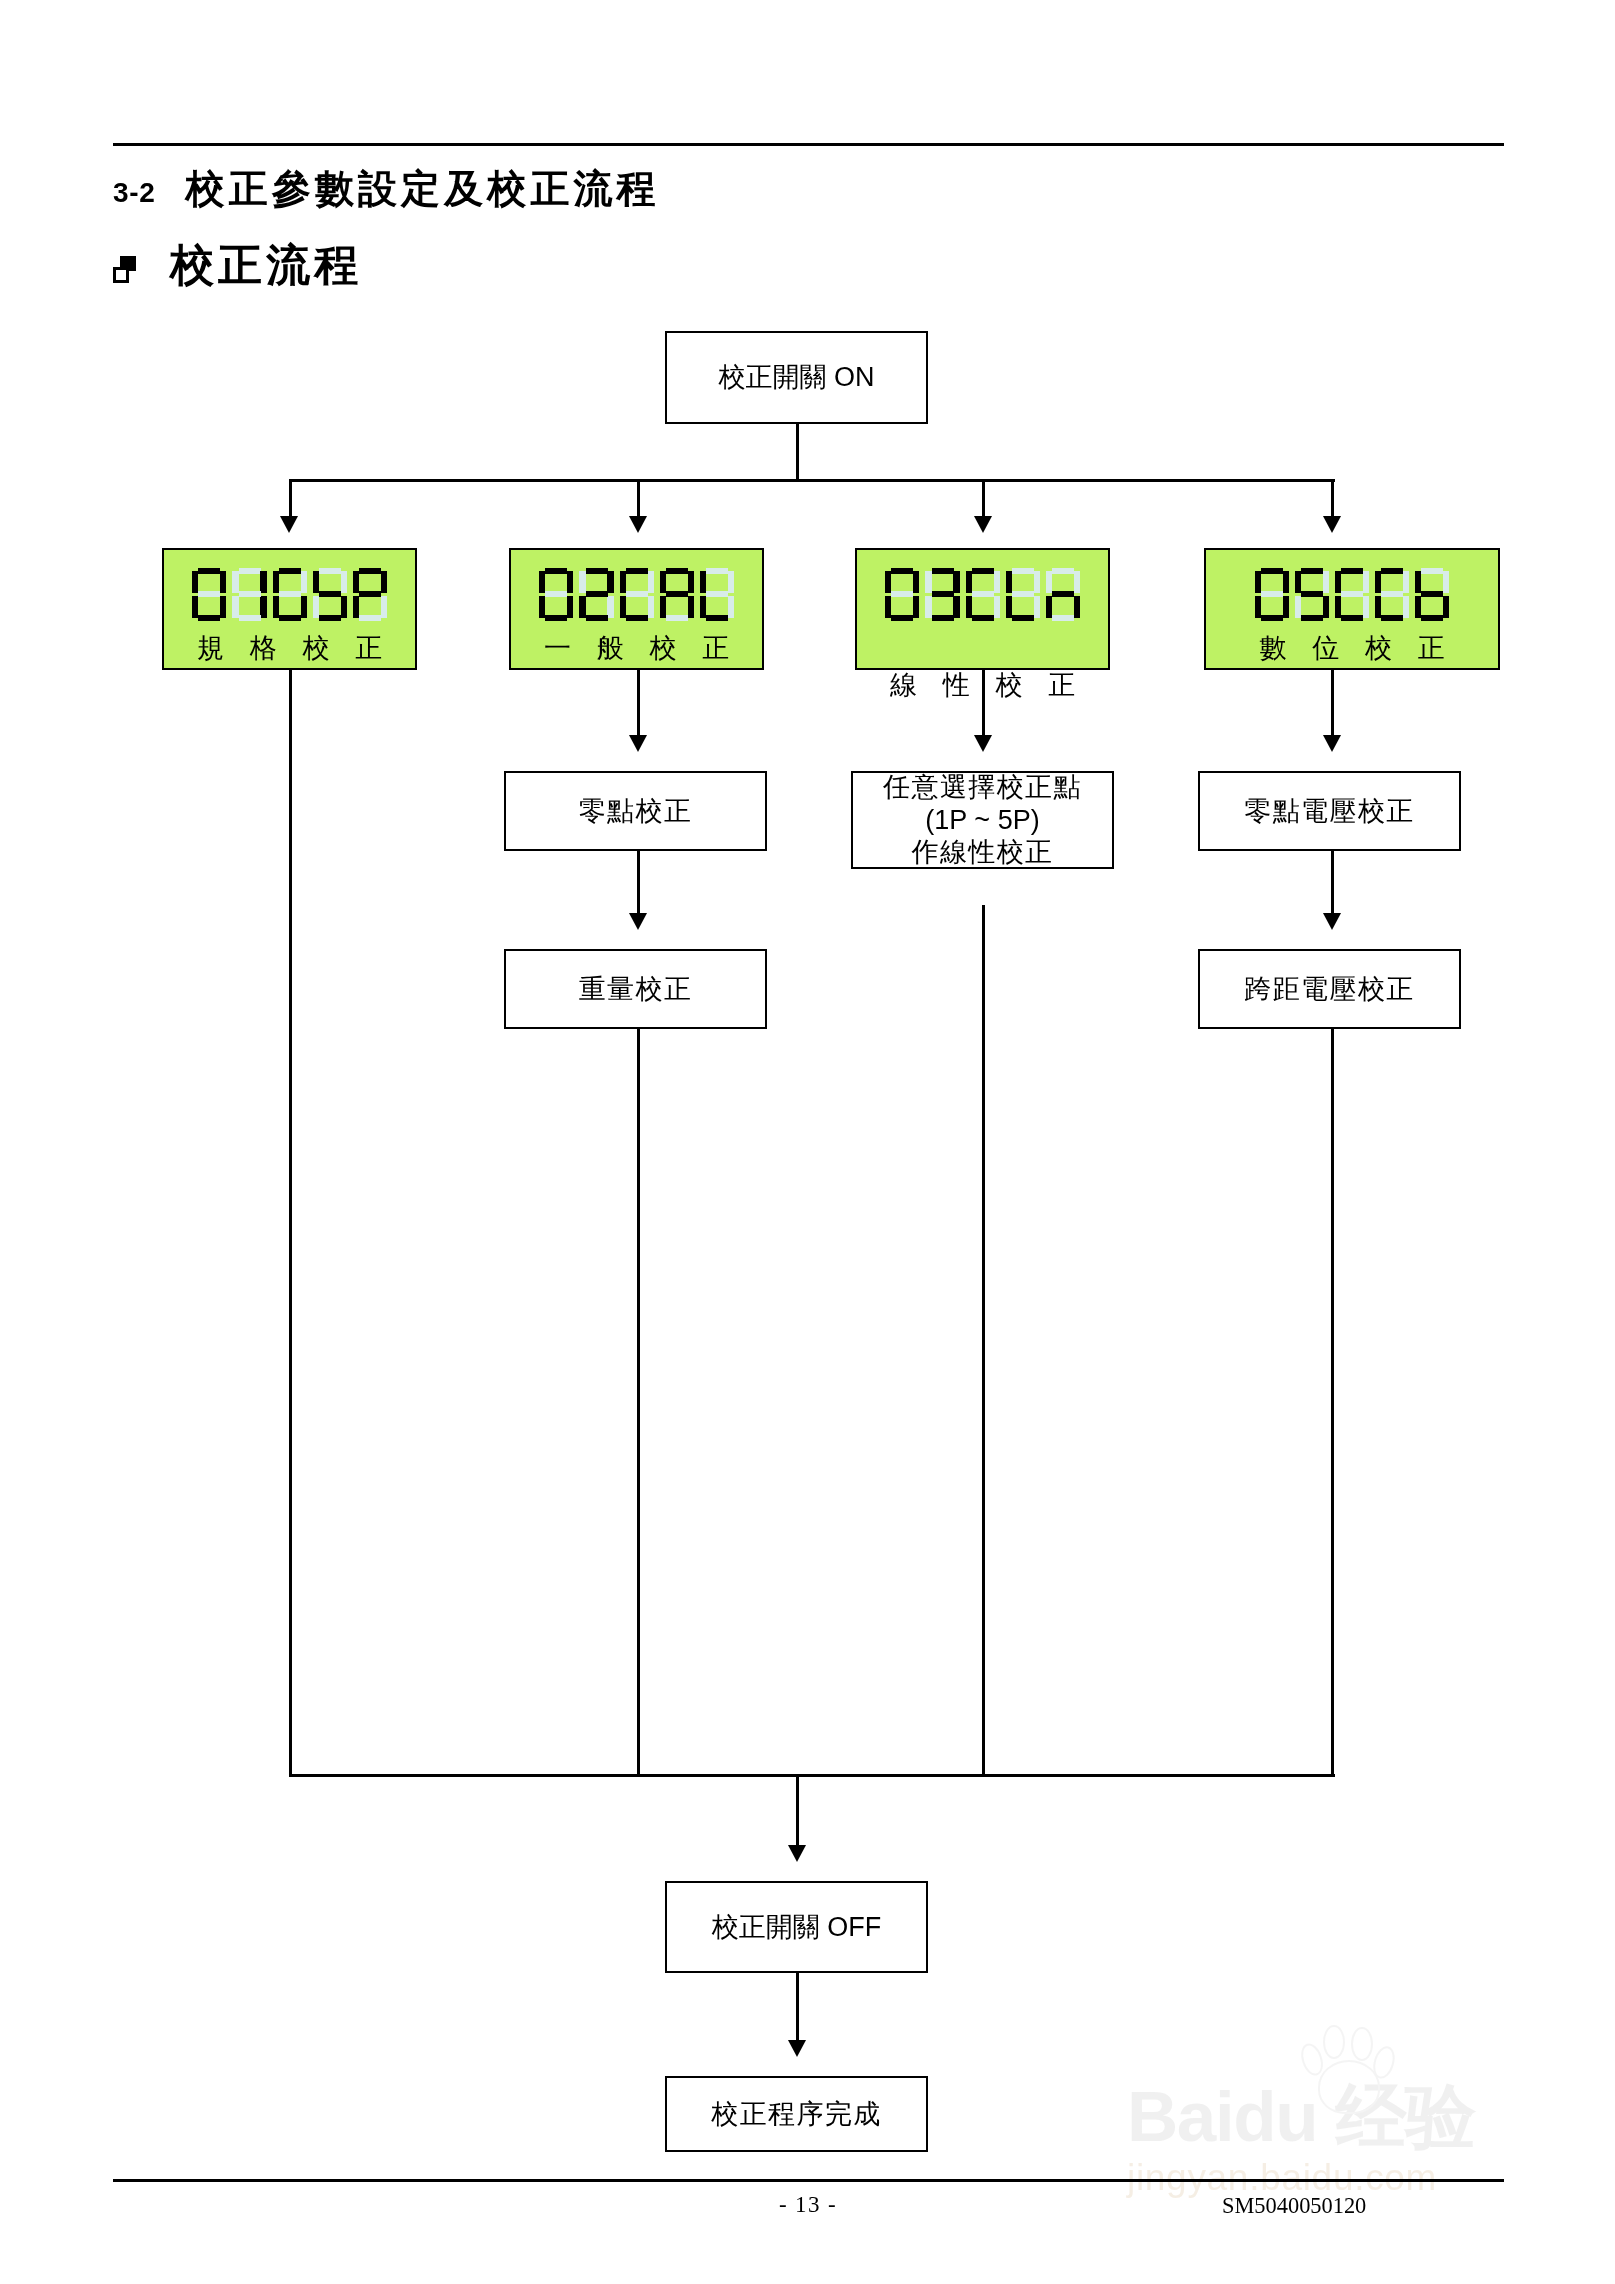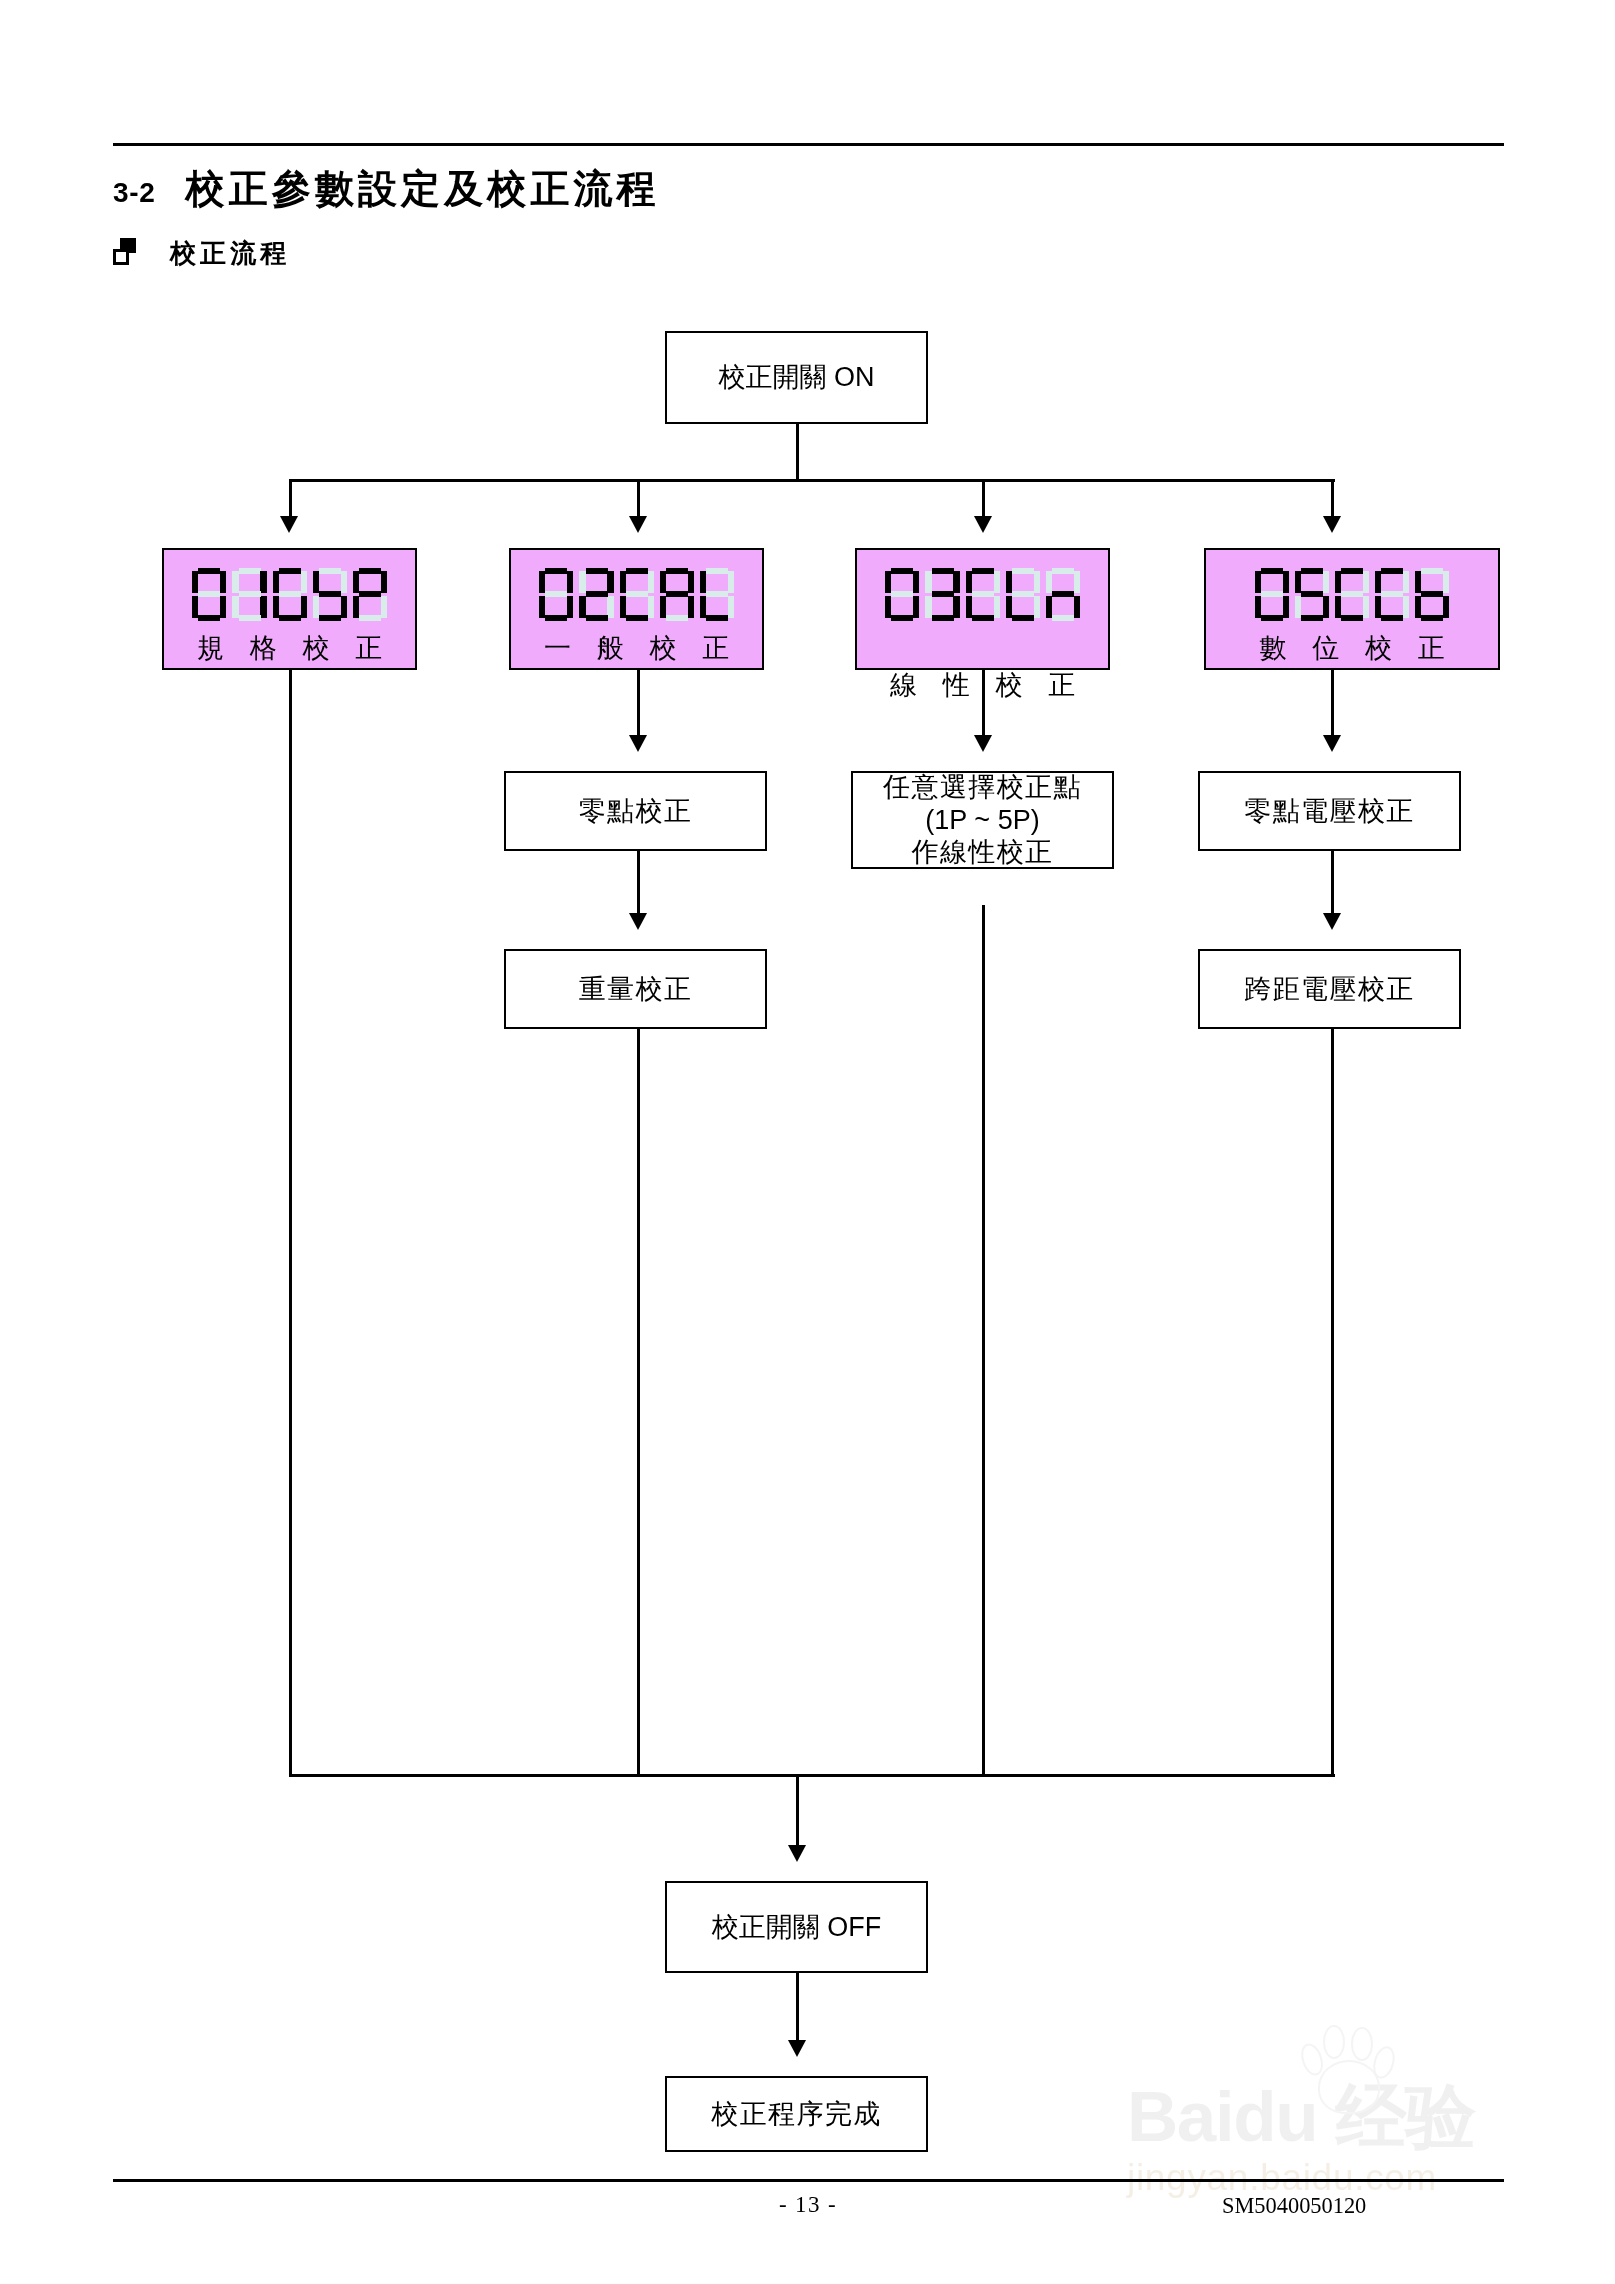--- a/index.html
+++ b/index.html
@@ -46,21 +46,21 @@
     font-family: "Liberation Serif", "DejaVu Serif", serif;
     font-weight: bold;
     font-size: 39px;
     margin-left: 30px;
     letter-spacing: 4.1px;
   }
   .h-sub {
     position: absolute;
     left: 113px;
     top: 236px;
-    font-size: 26px;
+    font-size: 44px;
     font-weight: bold;
     letter-spacing: 4.1px;
     white-space: nowrap;
   }
   .bullet-icon {
     display: inline-block;
     position: relative;
     width: 23px;
     height: 27px;
     vertical-align: -2.7px;
@@ -95,21 +95,21 @@
   .node .latin {
     font-family: "Liberation Sans", "DejaVu Sans", sans-serif;
     letter-spacing: 0px;
   }
 
   
   .disp-node {
     position: absolute;
     box-sizing: border-box;
     border: 2.7px solid #000000;
-    background: #f0abfc;
+    background: #bef264;
     display: flex;
     flex-direction: column;
     align-items: center;
     justify-content: flex-start;
   }
   .disp-node .lcd {
     display: flex;
     gap: 6.1px;
     margin-top: 17.7px;
   }

